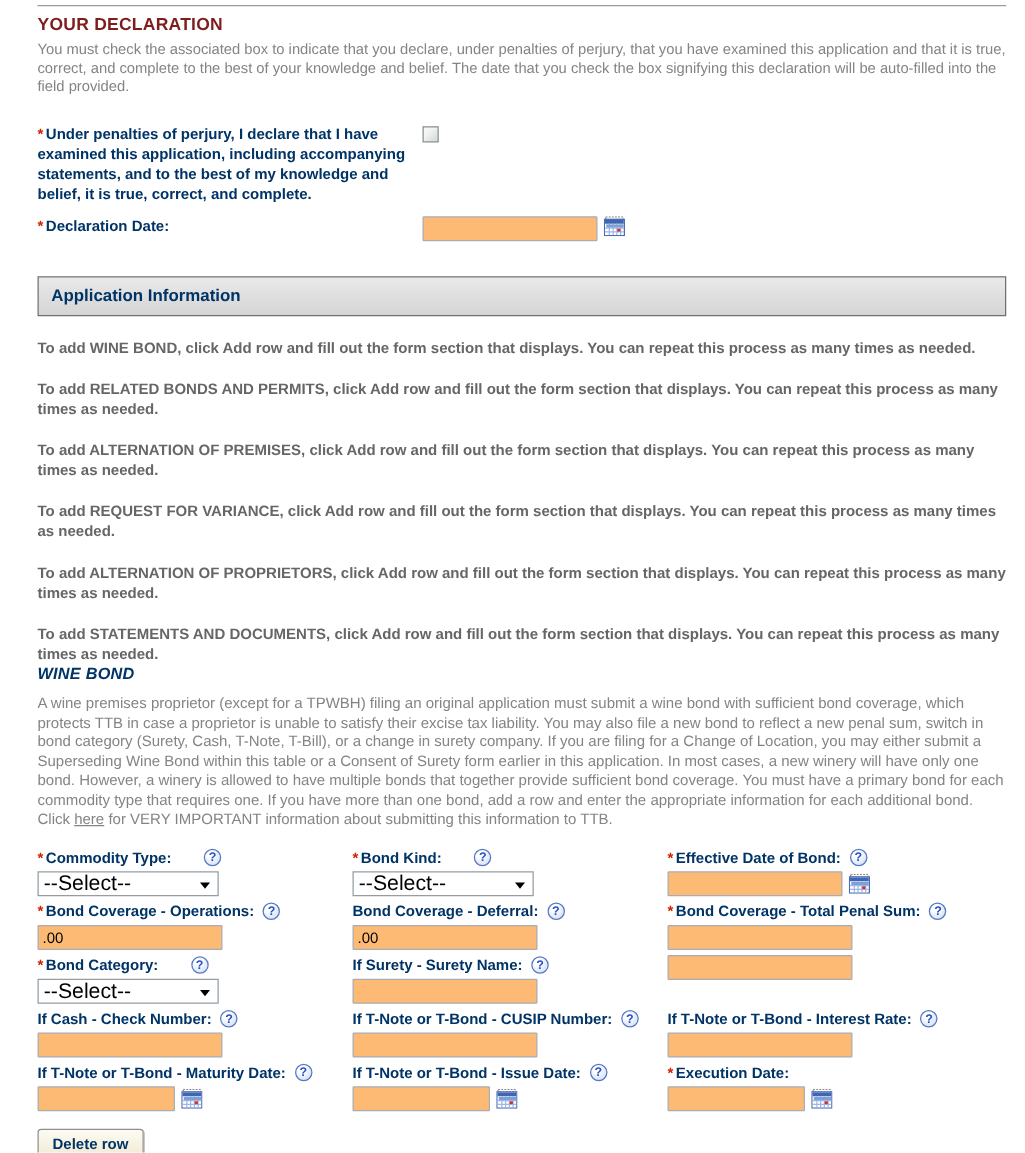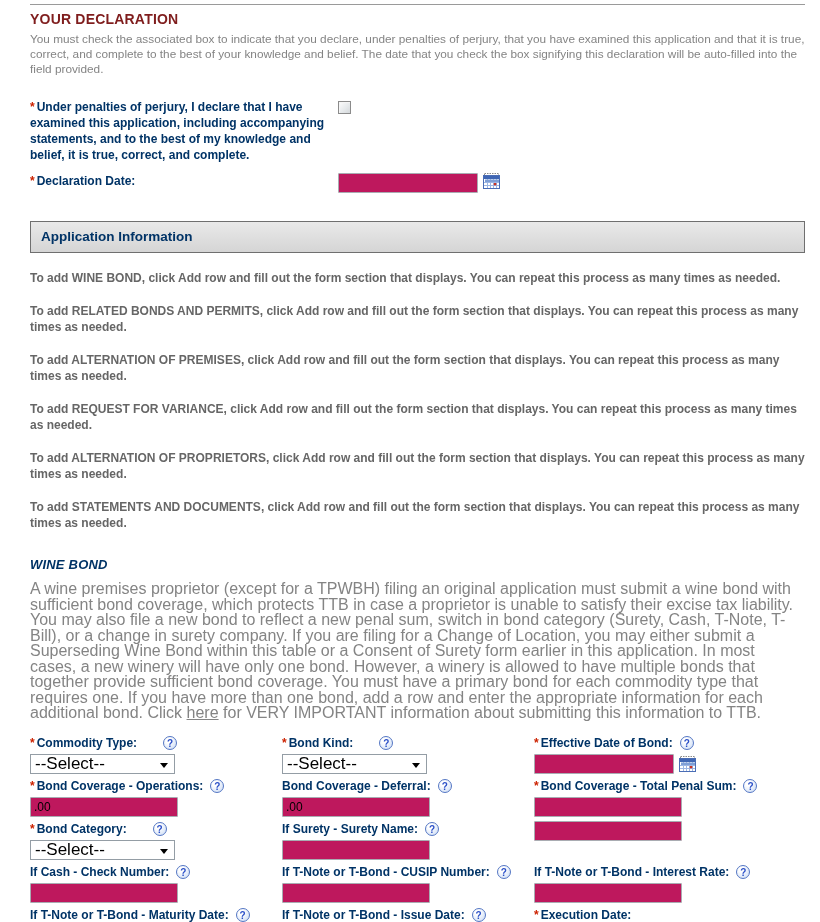--- a/index.html
+++ b/index.html
@@ -30,21 +30,21 @@
 
   .checkbox {
     width: 13px; height: 13px; margin-top: 2px;
     border: 1px solid #8b8b8b;
     background: linear-gradient(135deg, #fdfdfd 0%, #e7eaec 55%, #d4d8db 100%);
     box-shadow: inset 1px 1px 0 #f5f5f5;
   }
 
   .date-row { display: flex; align-items: flex-start; margin-top: 10px; }
   .txt-input {
-    height: 20px; border: 1px solid #a9acb2; background: #be185d;
+    height: 20px; border: 1px solid #a9acb2; background: #fdba74;
     font-family: "Liberation Sans", sans-serif; font-size: 12px;
     padding: 0 3px; color: #000; border-radius: 1px;
   }
   .w140 { width: 140px; }
   .w148 { width: 148px; }
   .w110 { width: 110px; }
   .cal { display: inline-block; margin-left: 5px; cursor: pointer; line-height: 0; }
 
   .section-bar {
     margin-top: 28px;
@@ -54,24 +54,24 @@
     color: #003366; font-size: 13.5px; font-weight: bold;
   }
 
   .instr {
     color: #666666; font-weight: bold; font-size: 12px; line-height: 16px;
     margin-top: 17px; width: 775px;
   }
 
   .wine-title {
     color: #003366; font-size: 13px; font-weight: bold; font-style: italic;
-    margin-top: 26px; letter-spacing: 0.2px;
+    letter-spacing: 0.2px;
   }
   .wine-desc {
-    color: #848484; font-size: 16px; line-height: 15.5px;
+    color: #848484; font-size: 12px; line-height: 15.5px;
     margin-top: 9px; width: 775px;
   }
   .wine-desc a { color: #848484; text-decoration: underline; cursor: pointer; }
 
   .form-grid {
     margin-top: 14px;
     display: grid;
     grid-template-columns: 252px 252px 252px;
     row-gap: 3px;
   }

